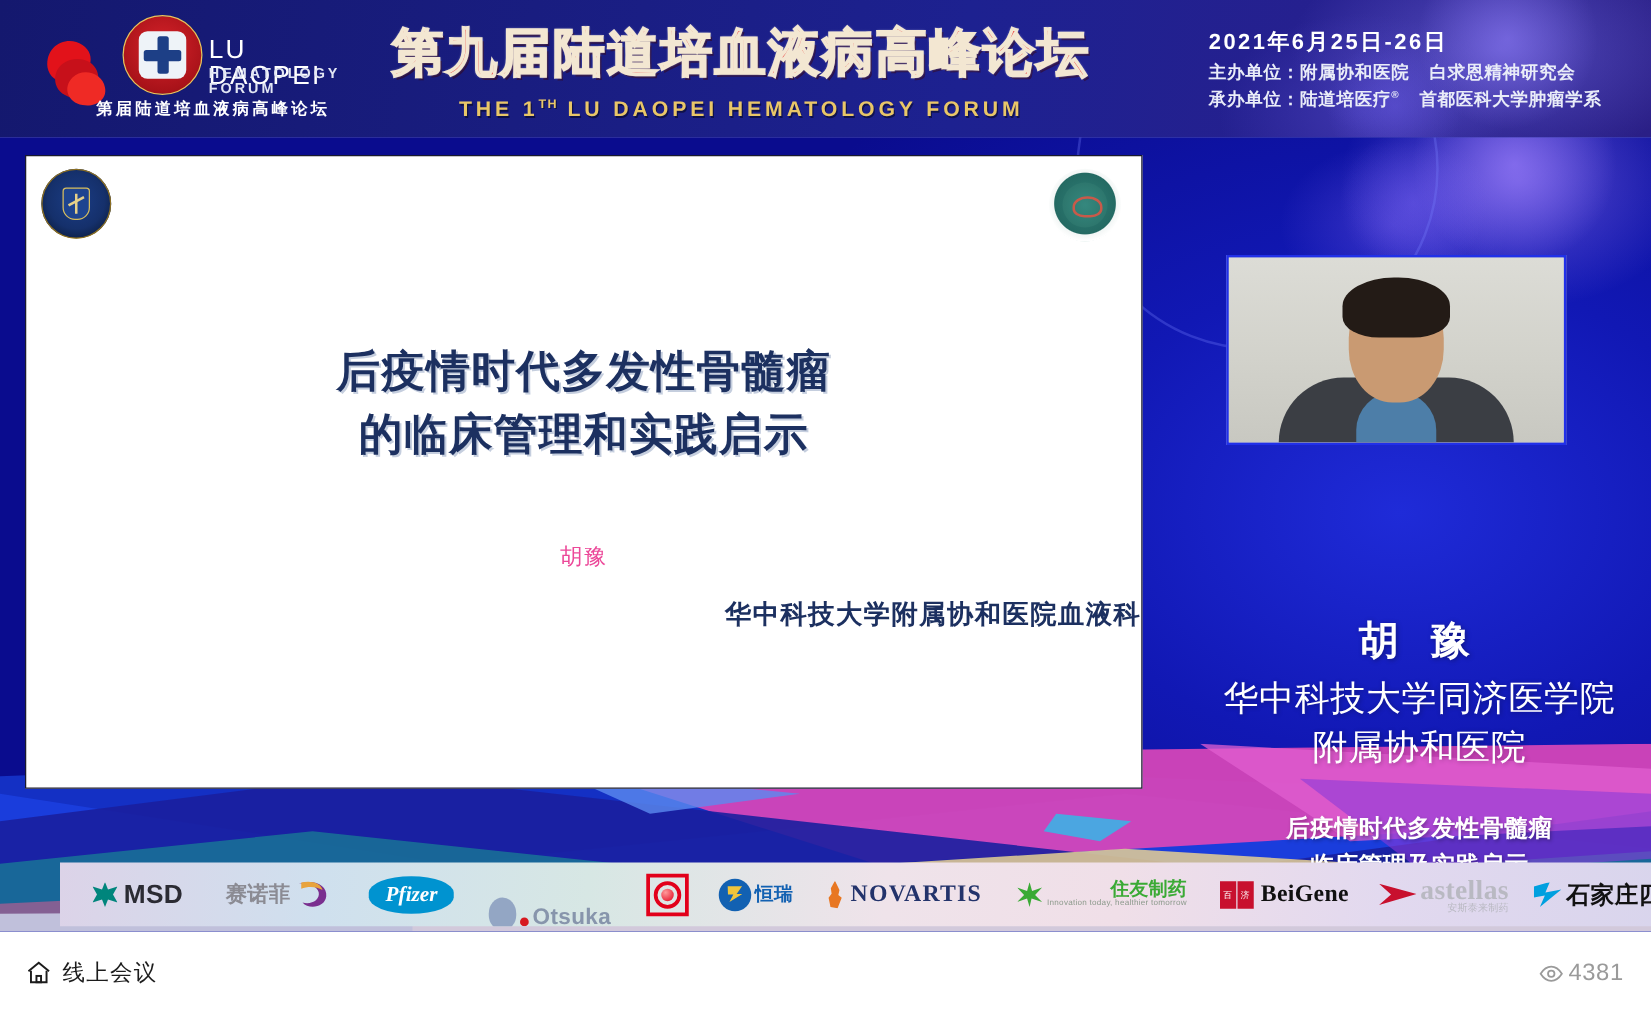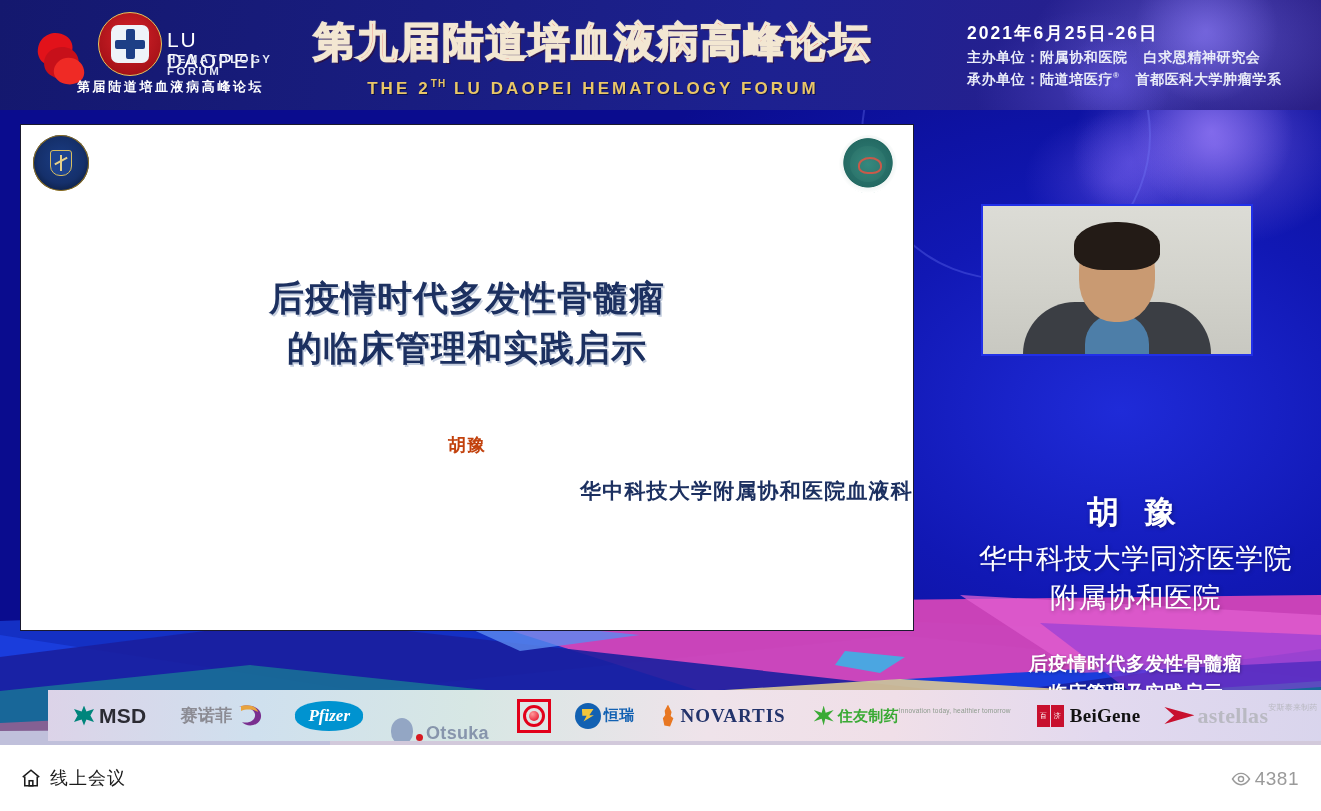--- a/index.html
+++ b/index.html
@@ -101,21 +101,21 @@
   .slide-logo-r .inner:after{content:"";position:absolute;left:8px;top:11px;width:20px;height:13px;
     border:2px solid #c85a4a;border-radius:50% 50% 40% 40%;}
 
   .slide-title{
     position:absolute;left:0;right:0;top:148px;text-align:center;
     color:#1c3060;font-size:35px;font-weight:900;line-height:1.42;letter-spacing:1px;
     text-shadow:1.5px 1.5px 0 rgba(150,165,195,.55);
   }
   .slide-author{
     position:absolute;left:0;right:0;top:308px;text-align:center;
-    color:#c2410c;font-size:18px;font-weight:700;letter-spacing:1px;
+    color:#ec4899;font-size:18px;font-weight:400;letter-spacing:1px;
   }
   .slide-affil{
     position:absolute;left:0;right:0;top:352px;text-align:right;
     color:#1c3060;font-size:21px;font-weight:800;letter-spacing:1.2px;
   }
 
   
   .video-box{
     position:absolute;left:981px;top:94px;width:272px;height:152px;
     border:2px solid #2130e8;background:#cfd0cb;overflow:hidden;
@@ -169,21 +169,21 @@
   .bei-seal{display:flex;margin-right:5px}
   .bei-seal span{width:13px;height:22px;background:#c8102e;color:#fff;font-size:7px;
     display:flex;align-items:center;justify-content:center;margin-right:1px}
   .ast-arrow{width:30px;height:17px;background:#c8102e;
     clip-path:polygon(0 0,100% 48%,0 100%,32% 50%);margin-right:3px}
   .sjz-mark{width:22px;height:20px;background:#00a0df;margin-right:4px;
     clip-path:polygon(0 18%,58% 0,42% 42%,100% 30%,22% 100%,40% 54%,0 62%)}
   .sino-mark{width:30px;height:28px;margin-right:4px;background:
     linear-gradient(180deg,#6d2f8e 0%,#6d2f8e 30%,#00a3a1 31%,#00a3a1 62%,#3bb44a 63%,#3bb44a 100%);
     clip-path:polygon(10% 0,100% 0,86% 30%,100% 38%,76% 66%,96% 74%,30% 100%,0 100%,0 0)}
-  .stack{display:flex;align-items:flex-start;line-height:1.05}
+  .stack{display:flex;flex-direction:column;align-items:flex-end;line-height:1.05}
 
   
   .footer{position:absolute;left:0;top:746px;width:1321px;height:65px;background:#fff}
   .f-left{position:absolute;left:20px;top:20px;display:flex;align-items:center;gap:8px}
   .f-home{width:22px;height:22px;display:block}
   .f-text{font-size:18px;color:#1c1c1c;font-weight:500;letter-spacing:1px}
   .f-right{position:absolute;right:22px;top:22px;display:flex;align-items:center;gap:4px}
   .f-eye{width:20px;height:20px;display:block}
   .f-count{font-size:19px;color:#9a9a9a;font-weight:400;letter-spacing:.5px}
 </style>
@@ -210,21 +210,21 @@
       </div>
       <div class="lg-name">LU DAOPEI</div>
       <div class="lg-sub">HEMATOLOGY  FORUM</div>
       <div class="lg-cn">
         <span>第</span><span>届陆道培血液病高峰论坛</span>
       </div>
     </div>
 
     <div class="hdr-title">第九届陆道培血液病高峰论坛</div>
     <div class="hdr-sub">
-      <span>THE 2</span><sup>TH</sup><span> LU DAOPEI HEMATOLOGY FORUM</span>
+      <span>THE 1</span><sup>TH</sup><span> LU DAOPEI HEMATOLOGY FORUM</span>
     </div>
 
     <div class="hdr-info">
       <div class="hi-date">2021年6月25日-26日</div>
       <div class="hi-row">
         <span>主办单位：</span><span>附属协和医院</span><span class="hi-gap"></span><span>白求恩精神研究会</span>
       </div>
       <div class="hi-row">
         <span>承办单位：</span><span>陆道培医疗</span><sup>®</sup><span class="hi-gap"></span><span>首都医科大学肿瘤学系</span>
       </div>

